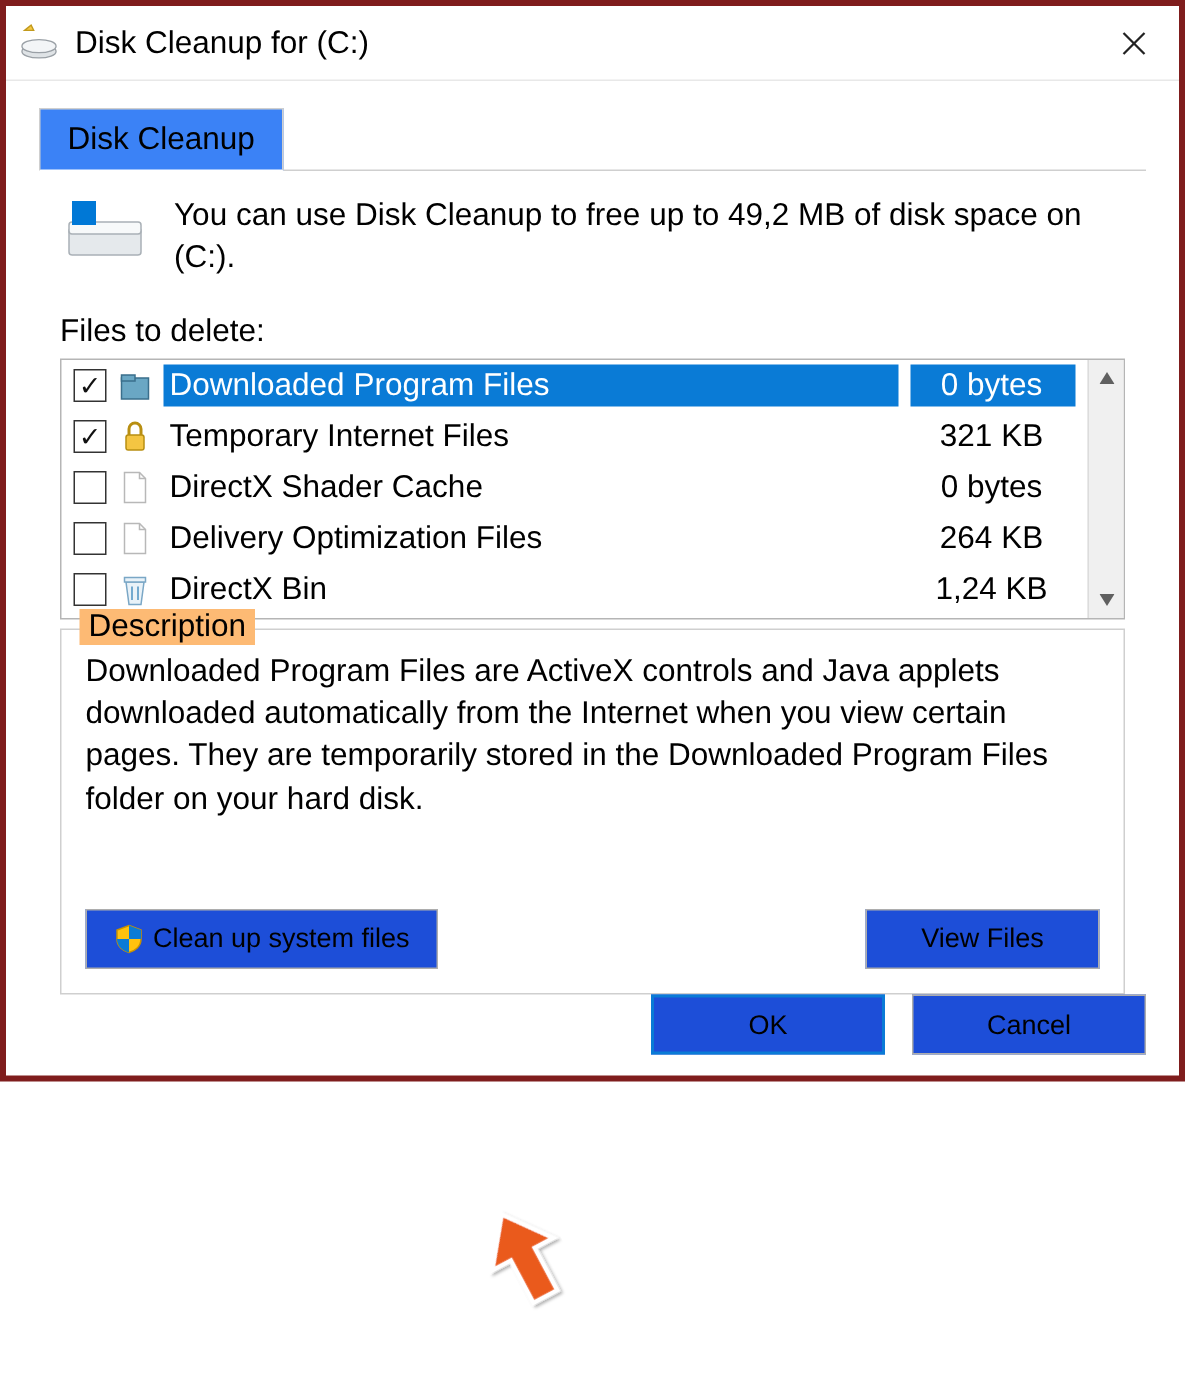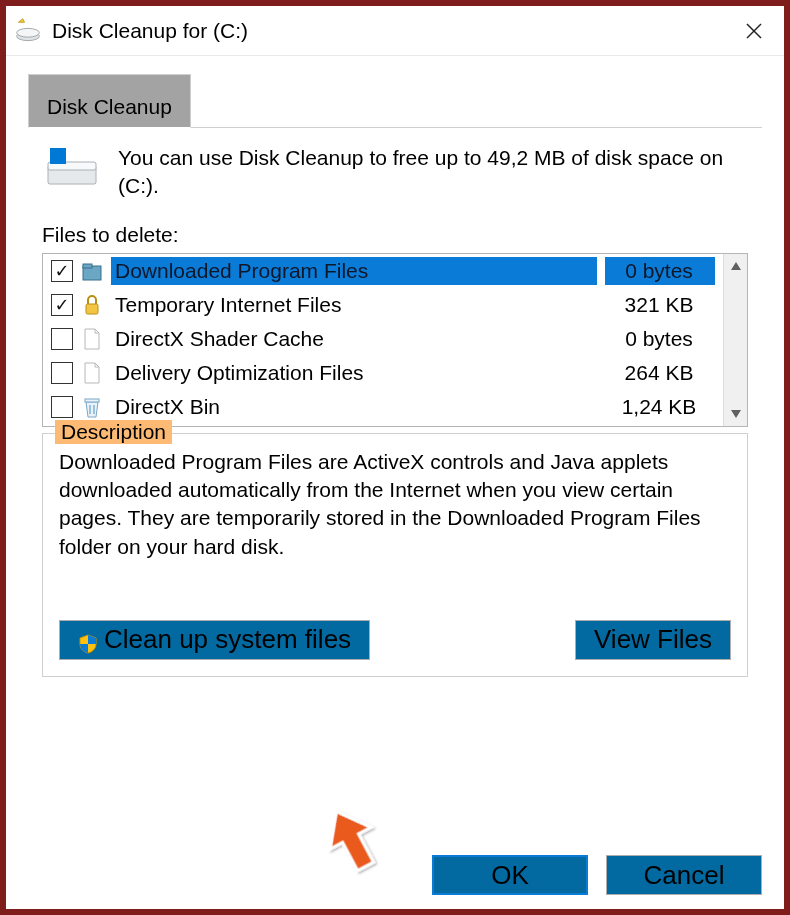--- a/index.html
+++ b/index.html
@@ -7,22 +7,22 @@
     margin: 0;
     padding: 0;
     font-family: "Segoe UI", Tahoma, sans-serif;
     background: #fff;
     width: 790px;
     height: 915px;
     overflow: hidden;
   }
   .window {
     width: 790px;
-    height: 915px;
-    border: 6px solid #7f1d1d;
+    height: 721px;
+    border: 4px solid #7f1d1d;
     background: #fff;
     position: relative;
   }
   .titlebar {
     height: 50px;
     display: flex;
     align-items: center;
     padding: 0 8px;
     border-bottom: 1px solid #e8e8e8;
   }
@@ -43,23 +43,23 @@
   }
   .close-btn svg { width: 20px; height: 20px; }
   .content {
     padding: 18px 22px 14px 22px;
   }
   .tab-row {
     display: flex;
     border-bottom: 1px solid #cfcfcf;
   }
   .tab {
-    padding: 20px 18px 8px 18px;
-    font-size: 21px;
-    background: #a3a3a3;
+    padding: 8px 18px 8px 18px;
+    font-size: 21px;
+    background: #3b82f6;
     border: 1px solid #cfcfcf;
     border-bottom: 1px solid #fff;
     margin-bottom: -1px;
     border-radius: 0;
   }
   .tabpanel {
     padding: 16px 10px 10px 10px;
   }
   .intro {
     display: flex;
@@ -86,21 +86,21 @@
     align-items: center;
     height: 34px;
     padding: 0 8px 0 8px;
     font-size: 21px;
     gap: 8px;
     white-space: nowrap;
   }
   .row.selected .row-label,
   .row.selected .row-size {
     background: #0a7bd6;
-    color: #0f172a;
+    color: #ffffff;
   }
   .row .row-label {
     flex: 1;
     padding: 2px 4px;
   }
   .row .row-size {
     width: 110px;
     text-align: center;
     padding: 2px 6px 2px 4px;
   }
@@ -155,22 +155,22 @@
     min-height: 150px;
   }
   .group-buttons {
     display: flex;
     justify-content: space-between;
     margin-top: 22px;
   }
   .winbtn {
     min-width: 156px;
     height: 40px;
-    font-size: 26px;
-    background: #0369a1;
+    font-size: 18px;
+    background: #1d4ed8;
     border: 1px solid #adadad;
     display: inline-flex; align-items: center; justify-content: center;
     gap: 6px;
     cursor: pointer;
     padding: 0 18px;
   }
   .shield-icon { width: 20px; height: 20px; }
   .footer {
     position: absolute;
     bottom: 14px; right: 22px;

